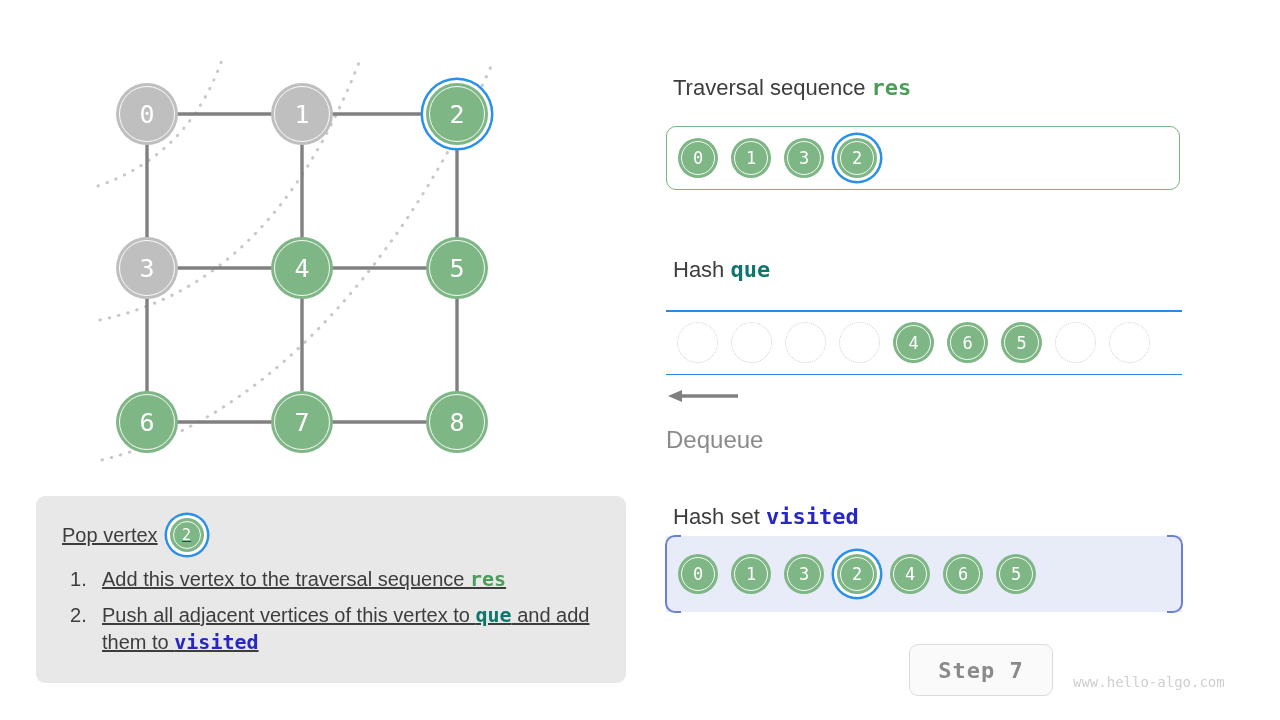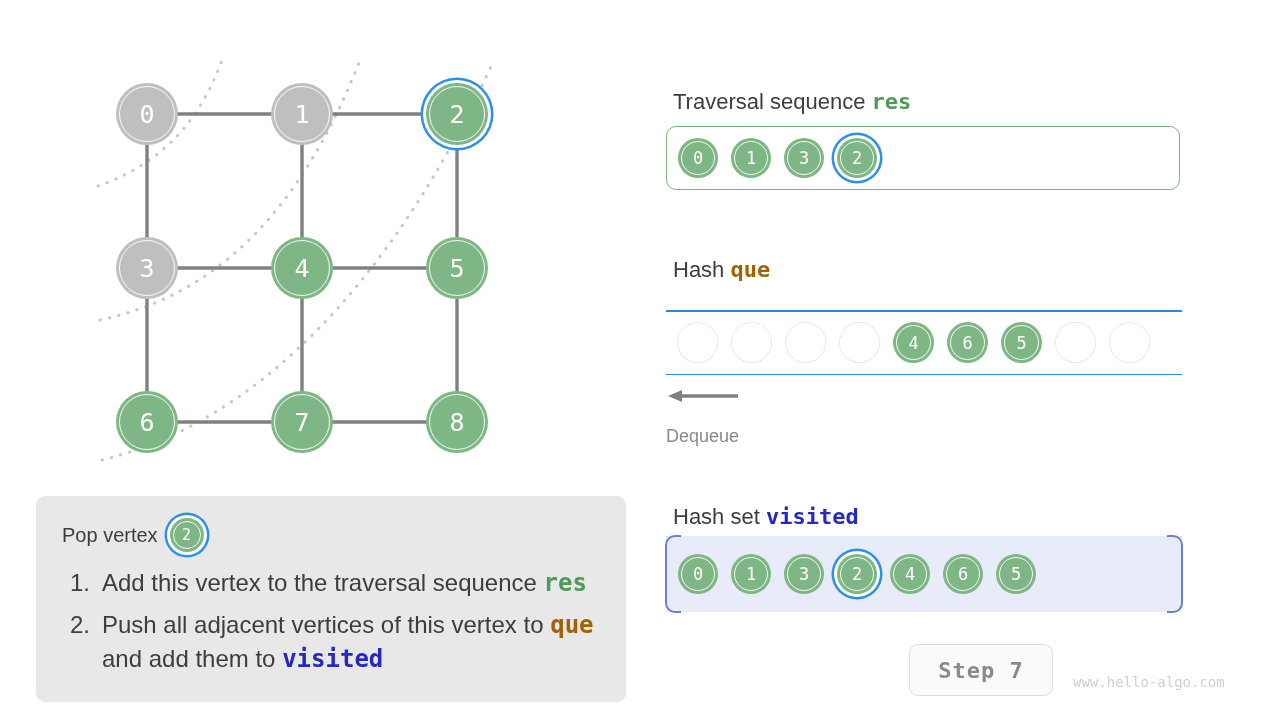--- a/index.html
+++ b/index.html
@@ -63,20 +63,21 @@
 
   
   #explain-card {
     position: absolute;
     left: 36px; top: 496px;
     width: 590px;
     background: #e8e8e8;
     border-radius: 9px;
     padding: 22px 26px 26px 26px;
     box-sizing: border-box;
+    text-decoration: underline;
   }
   #explain-head {
     font-size: 20px;
     color: #3d3d3d;
     display: flex;
     align-items: center;
     white-space: nowrap;
   }
   #explain-head .node {
     width: 34px; height: 34px;
@@ -84,59 +85,59 @@
     margin: 0 12px;
   }
   .explain-list {
     margin: 14px 0 0 0;
     padding: 0;
     list-style: none;
     counter-reset: li;
   }
   .explain-list li {
     position: relative;
-    font-size: 24px;
+    font-size: 20px;
     line-height: 1.38;
     padding-left: 40px;
     margin-top: 8px;
     color: #3d3d3d;
   }
   .explain-list li::before {
     counter-increment: li;
     content: counter(li) ".";
     position: absolute;
     left: 8px;
     top: 0;
     color: #3d3d3d;
   }
 
   
   .tok {
     font-family: "DejaVu Sans Mono", monospace;
     font-weight: bold;
   }
   .tok-res     { color: #4a9c58; }
-  .tok-que     { color: #a16207; }
+  .tok-que     { color: #0f766e; }
   .tok-visited { color: #2727c4; }
 
   
   #right-col {
     position: absolute;
     left: 664px; top: 0;
     width: 616px; height: 720px;
   }
   .section-title {
     font-size: 22px;
     color: #3d3d3d;
     white-space: nowrap;
   }
   .section-title .tok { font-size: 22px; }
 
   
-  #res-title { position: absolute; left: 9px; top: 89px; }
+  #res-title { position: absolute; left: 9px; top: 75px; }
   #res-box {
     position: absolute;
     left: 2px; top: 126px;
     width: 514px; height: 64px;
     border: 1.8px solid #79b37f;
     border-radius: 10px;
     box-sizing: border-box;
     display: flex;
     align-items: center;
     padding-left: 11px;
@@ -175,21 +176,21 @@
     position: absolute;
     left: 0; top: 78px;
     width: 516px;
     height: 56px;
   }
   .arrow-grp { position: absolute; top: 0; width: 90px; }
   .arrow-grp.left  { left: 0px; }
   .arrow-grp.right { left: 426px; }
   .arrow-label {
     margin-top: 18px;
-    font-size: 18px;
+    font-size: 24px;
     color: #8a8a8a;
   }
   .arrow-grp.left  .arrow-label { text-align: left; }
   .arrow-grp.right .arrow-label { text-align: right; }
 
   
   #vis-title { position: absolute; left: 9px; top: 504px; }
   #vis-box {
     position: absolute;
     left: 2px; top: 536px;

